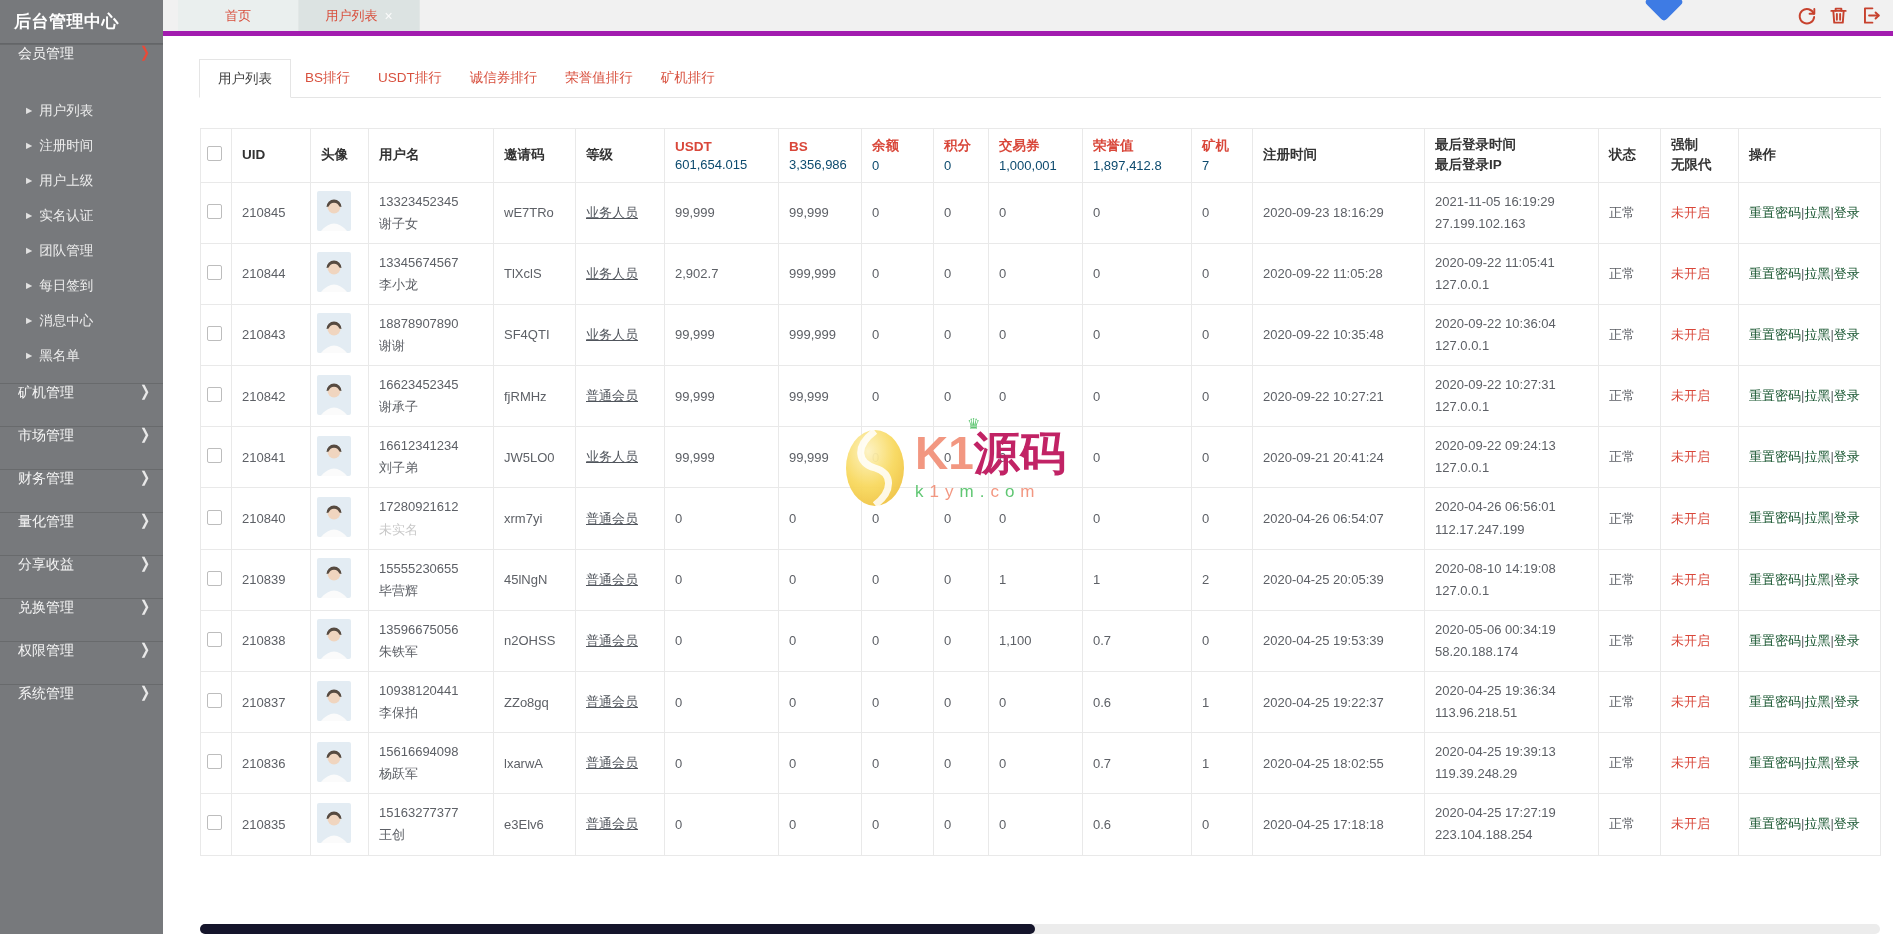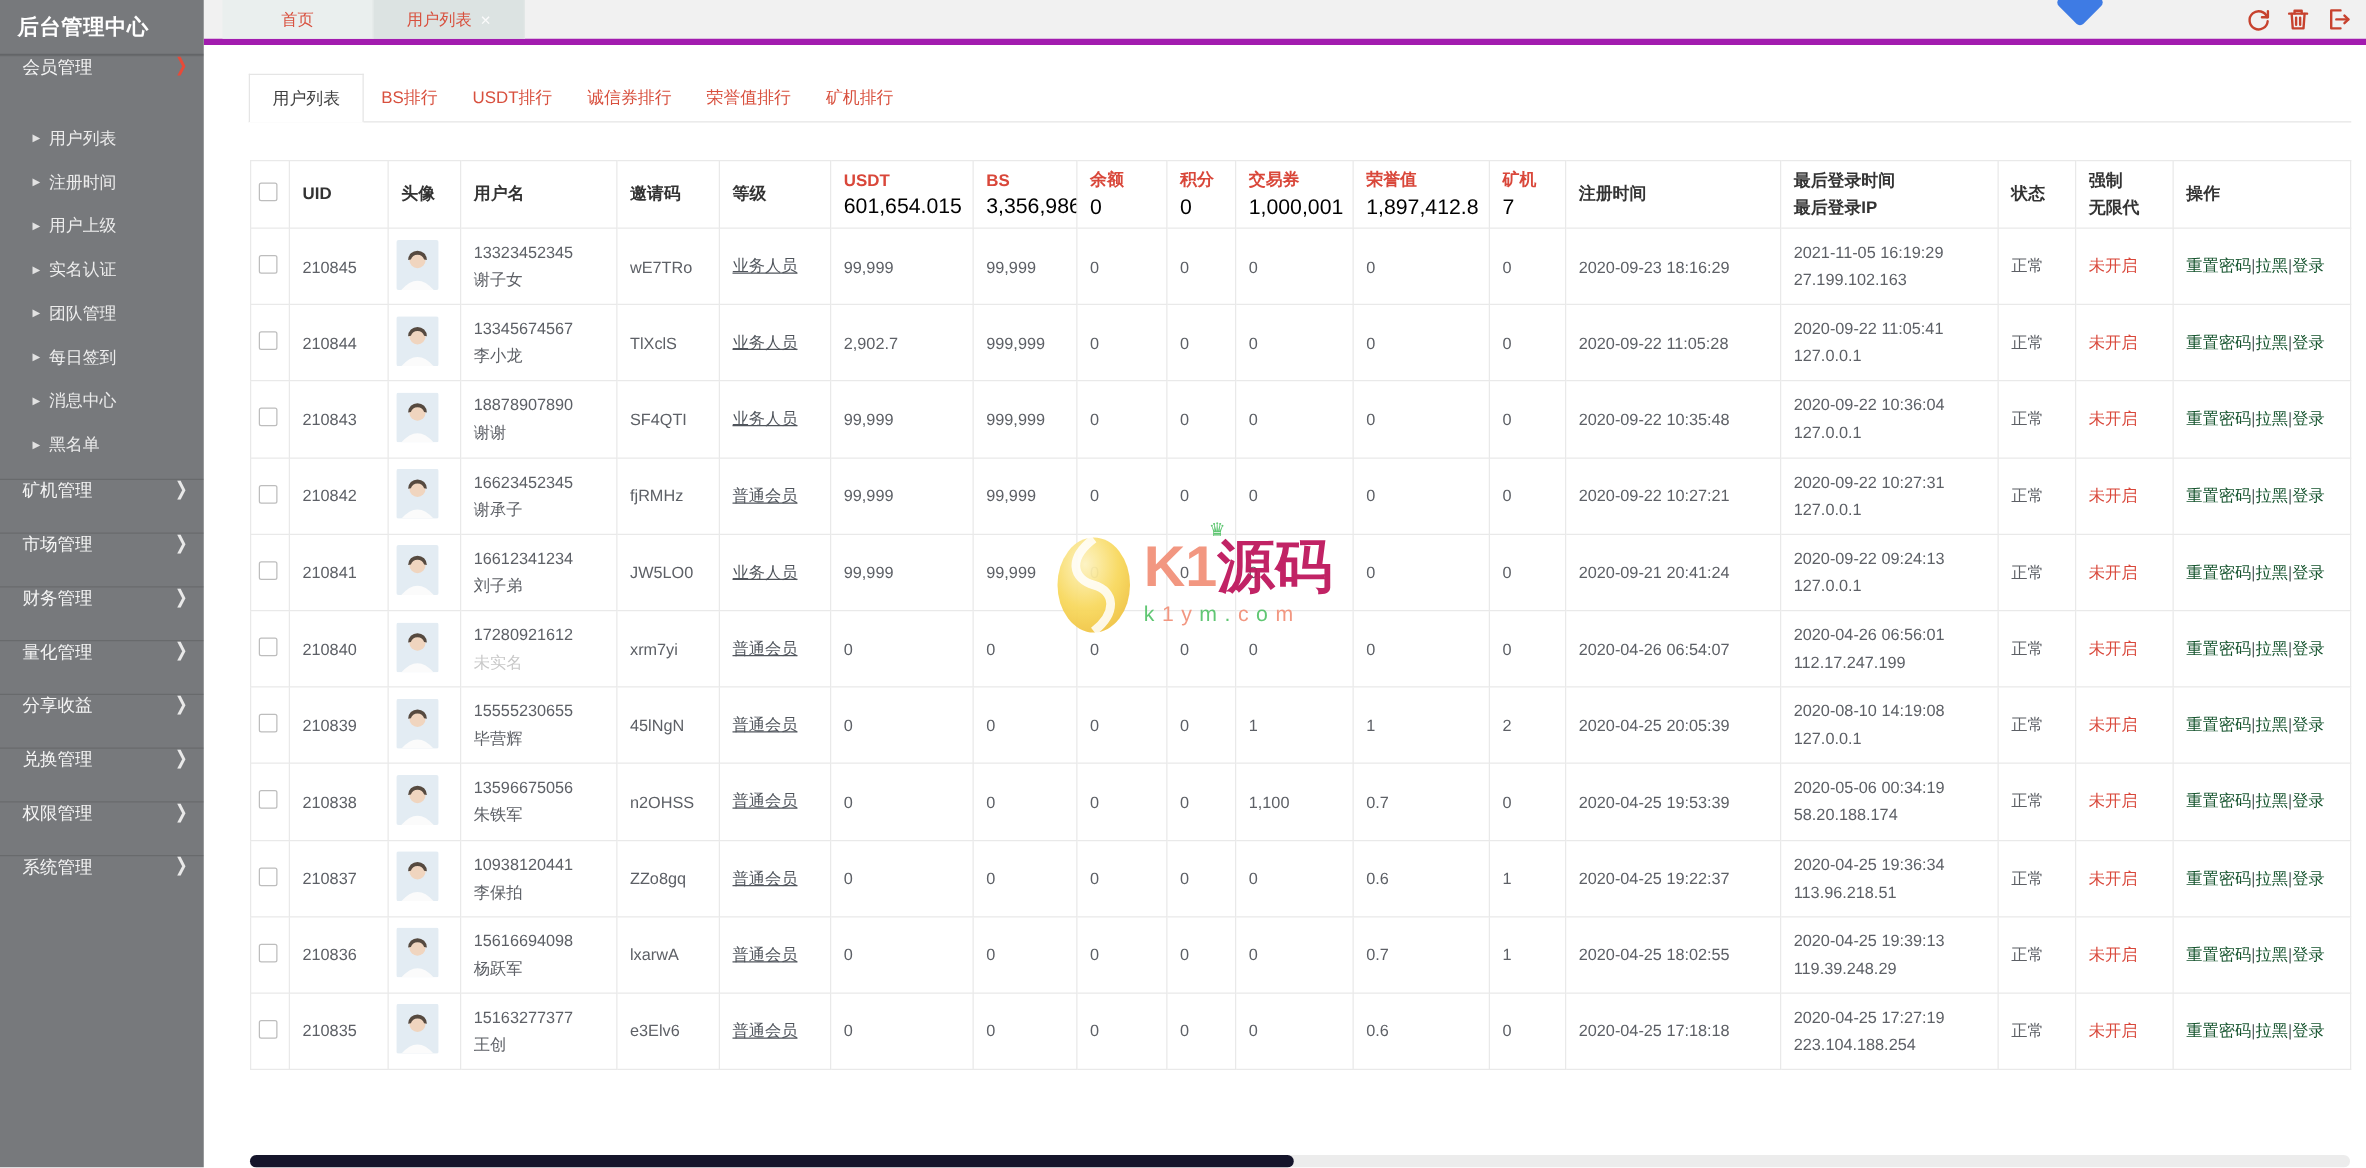--- a/index.html
+++ b/index.html
@@ -45,21 +45,21 @@
   .id-inp{width:104px;margin-left:10px}
   .search-btn{margin-left:18px;width:50px;height:31px;background:#e2562e;color:#fff;border:none;border-radius:3px;font-size:13.5px;cursor:pointer}
 
   
   table.utable{margin:30px 0 0 37px;width:1680px;border-collapse:collapse;table-layout:fixed;background:#fff}
   .utable th,.utable td{border:1px solid #e9e9e9;text-align:left;vertical-align:middle;overflow:hidden}
   .utable th{height:52px;padding:6px 10px;background:#fff}
   .utable td{height:58px;padding:8px 10px;font-size:13px;color:#5d6066}
   .h-black{font-size:13.5px;color:#333;font-weight:700;line-height:1.5}
   .h-red{font-size:13.5px;color:#d9473a;font-weight:700}
-  .h-total{font-size:17px;color:#000000;margin-top:3px;font-weight:400}
+  .h-total{font-size:13px;color:#0c4a6e;margin-top:3px;font-weight:400}
   .cb{display:inline-block;width:15px;height:15px;border:1px solid #bdbdbd;border-radius:2px;background:#fff;cursor:pointer}
   .avatar{display:inline-block;width:34px;height:40px;border-radius:2px;overflow:hidden}
   .two-line div{line-height:1.7}
   .name2.gray{color:#c8c8c8}
   .lvl{color:#50555c;text-decoration:underline;cursor:pointer}
   .red-text{color:#d9473a;cursor:pointer}
   .ops{color:#d9473a;line-height:1.7}
   .ops .op{color:#14532d;cursor:pointer}
 
   

